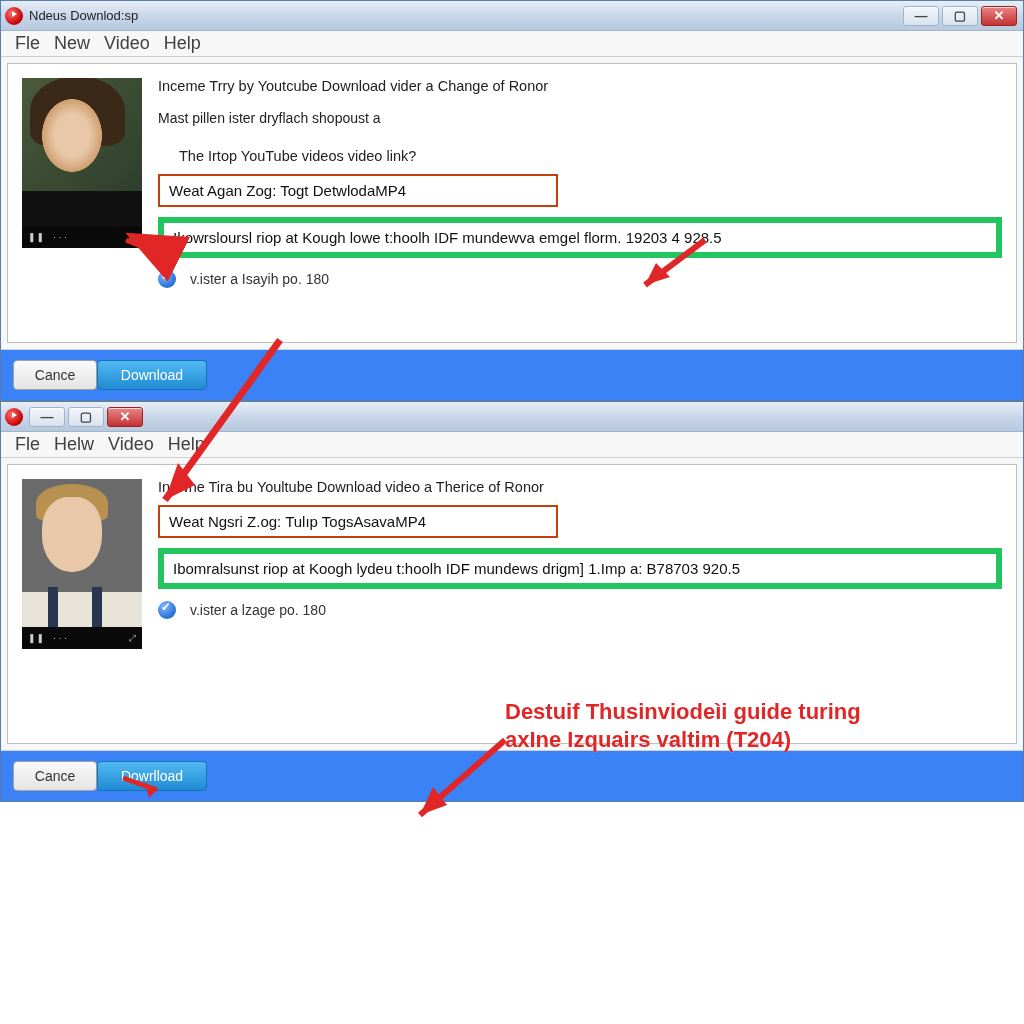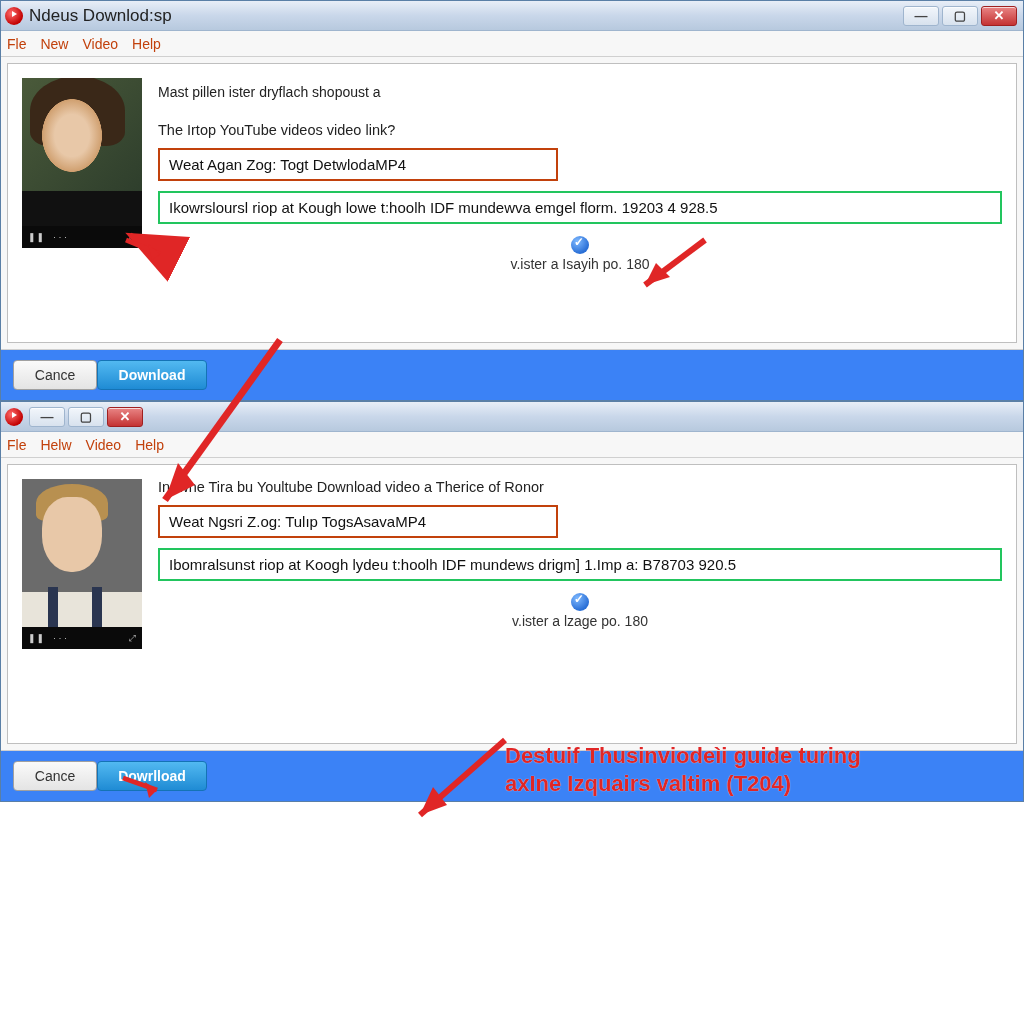--- a/index.html
+++ b/index.html
@@ -38,21 +38,21 @@
     position:absolute;
     left:7px; top:4px;
     width:0;height:0;
     border-left:5px solid #fff;
     border-top:3px solid transparent;
     border-bottom:3px solid transparent;
   }
   .title-text {
     flex: 1;
     color: #222;
-    font-size: 17px;
+    font-size: 13px;
   }
   .win-controls { display:flex; gap:3px; margin-right:2px;}
   .win-btn {
     width: 36px; height: 20px;
     border-radius: 3px;
     display: flex; align-items: center; justify-content: center;
     font-weight: bold;
     color: #444;
     background: linear-gradient(to bottom,#f2f6fb,#d8e2ee);
     border:1px solid #9fb5ce;
@@ -62,24 +62,24 @@
     background: linear-gradient(to bottom,#e98585,#c43333);
     color:#fff;
     border-color:#a02020;
   }
   .menubar {
     height: 26px;
     background: #f7f7f7;
     display: flex;
     align-items: center;
     gap: 14px;
-    padding: 0 6px;
+    padding: 0 14px;
     border-bottom: 1px solid #d0d0d0;
-    color: #c2410c;
-    font-size: 14px;
+    color: #404040;
+    font-size: 18px;
   }
   .menubar span { cursor: default; }
   .content {
     background:#fff;
     border:1px solid #bfbfbf;
     margin:6px;
     padding:14px 14px 18px 14px;
     display:flex;
     gap:16px;
     min-height:280px;
@@ -114,32 +114,32 @@
   .shirt2{position:absolute;left:0;bottom:0;width:100%;height:35px;background:#e8e4da;}
   .thumb-ctrl {
     height:22px; background:#0a0a0a;
     display:flex; align-items:center;
     color:#ccc; font-size:9px; padding:0 6px; gap:8px;
   }
   .thumb-ctrl .pause{letter-spacing:1px;}
   .fields { flex:1; display:flex; flex-direction:column; gap:10px; color:#222;}
   .line1 { font-size:14.5px; }
   .line2 { font-size:14px; margin-top:6px; margin-bottom:6px;}
-  .label-q { font-size:14.5px; margin-top:6px;}
+  .label-q { font-size:14.5px; margin-top:6px;margin-left:21px;}
   .field-box {
-    border:2px solid #22c55e;
+    border:6px solid #22c55e;
     background:#fff;
     padding:6px 9px;
     font-size:15px;
     color:#111;
     width:100%;
   }
   .field-box.highlight { border:2px solid #c2410c; }
   .blue-box { width:400px; }
-  .checker-row { display:flex; align-items:center; gap:2px; margin-top:2px;flex-direction:column;}
+  .checker-row { display:flex; align-items:center; gap:14px; margin-top:2px;}
   .check-circle {
     width:18px; height:18px; border-radius:50%;
     background: radial-gradient(circle at 35% 30%, #7fb9ff 0%, #2a6fd6 70%);
     position:relative; flex-shrink:0;
   }
   .check-circle::after{
     content:"✓"; color:#fff; position:absolute; left:3px; top:-1px; font-size:12px; font-weight:bold;
   }
   .check-text{ font-size:14px; color:#333;}
   .footer {
@@ -152,21 +152,21 @@
     min-width:84px; height:30px;
     border:1px solid #a0a0a0;
     border-radius:4px;
     background:linear-gradient(to bottom,#fafafa,#e4e4e4);
     color:#333; font-size:14px;
     display:flex;align-items:center;justify-content:center;
     padding:0 14px;
   }
   .btn.primary{
     background:linear-gradient(to bottom,#52b9f1,#1f8bd4);
-    border-color:#1473b6; color:#fff; font-weight:700;
+    border-color:#1473b6; color:#fff; font-weight:400;
     min-width:110px;
   }
   
   .arrow{position:absolute; pointer-events:none;}
   .arrow svg{overflow:visible;}
   .annot-text{
     position:absolute;
     color:#e02626;
     font-size:22px;
     font-weight:600;
@@ -203,20 +203,21 @@
             <div class="shirt1"></div>
         </div>
         <div class="thumb-ctrl">
           <span class="pause">❚❚</span>
           <span>· · ·</span>
           <span style="margin-left:auto">⤢</span>
         </div>
       </div>
     </div>
     <div class="fields">
+      <div class="line1">Inceme Trry by Youtcube Download vider a Change of Ronor</div>
       <div class="line2">Mast pillen ister dryflach shopoust a</div>
       <div class="label-q">The Irtop YouTube videos video link?</div>
       <input class="field-box highlight blue-box" value="Weat Agan Zog: Togt DetwlodaMP4" style="">
       <input class="field-box" value="Ikowrsloursl riop at Kough lowe t:hoolh IDF mundewva emgel florm. 19203 4 928.5" style="">
       <div class="checker-row">
         <div class="check-circle"></div>
         <div class="check-text">v.ister a Isayih po. 180</div>
       </div>
     </div>
   </div>
@@ -306,15 +307,15 @@
       <line x1="8" y1="8" x2="42" y2="20" stroke="#e02626" stroke-width="5"></line>
       <path d="M42,20 L30,12 L34,28 z" fill="#e02626"></path>
     </svg>
 </div>
 <div class="arrow" style="left:395px; top:735px;">
   <svg width="120" height="100">
       <line x1="110" y1="5" x2="25" y2="80" stroke="#e02626" stroke-width="6"></line>
       <path d="M25,80 L52,70 L38,52 z" fill="#e02626"></path>
     </svg>
 </div>
-<div class="annot-text" style="left:505px; top:742px; width:450px;">
+<div class="annot-text" style="left:505px; top:698px; width:450px;">
   <span>Destuif Thusinviodeìi guide turing</span><br><span>axIne Izquairs valtim (T204)</span>
 </div>
 
 </body></html>

